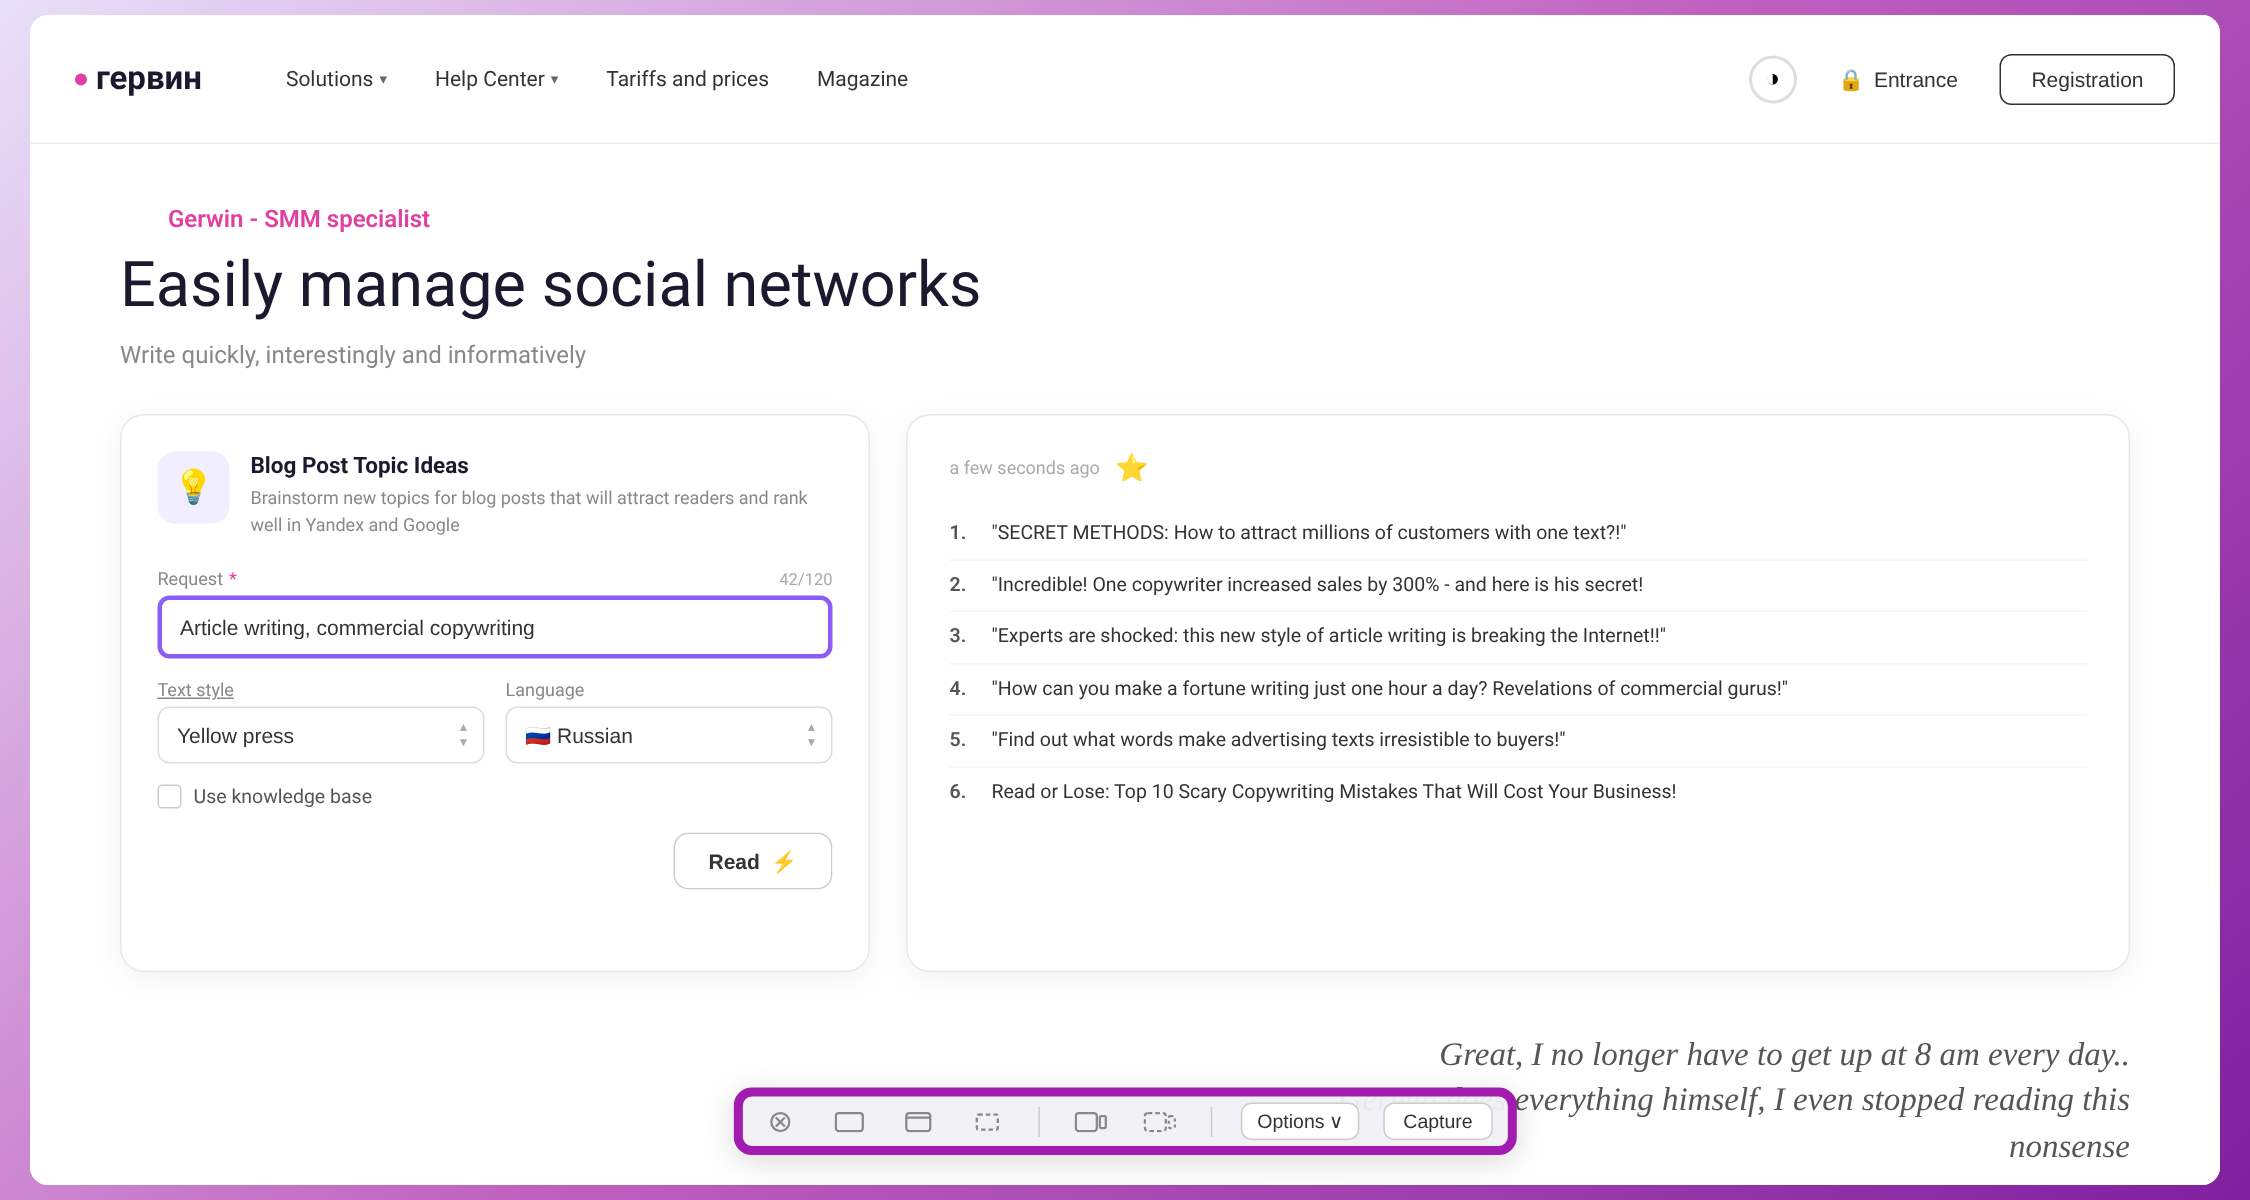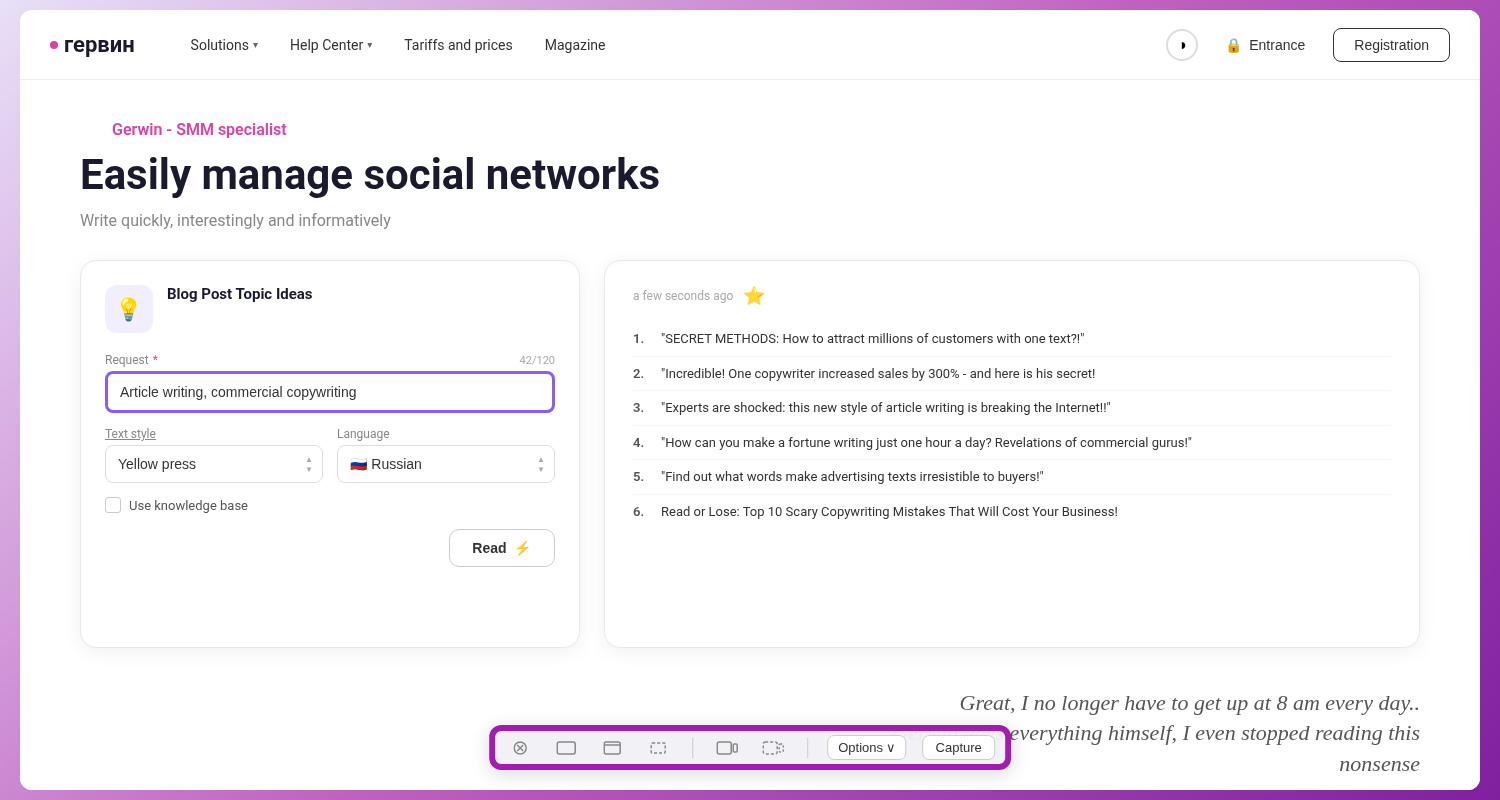--- a/index.html
+++ b/index.html
@@ -20,21 +20,21 @@
       overflow: hidden;
       display: flex;
       flex-direction: column;
     }
     
     .navbar {
       background: white;
       display: flex;
       align-items: center;
       padding: 0 30px;
-      height: 70px;
+      height: 86px;
       border-bottom: 1px solid #eee;
       gap: 30px;
     }
     .nav-logo {
       font-size: 22px;
       font-weight: 700;
       color: #1a1a2e;
       display: flex;
       align-items: center;
       gap: 6px;
@@ -116,21 +116,21 @@
     }
     .hero-label {
       color: #e040a0;
       font-size: 16px;
       font-weight: 600;
       margin-bottom: 12px;
       margin-left: 32px;
     }
     .hero-title {
       font-size: 42px;
-      font-weight: 700;
+      font-weight: 400;
       color: #1a1a2e;
       margin-bottom: 12px;
       line-height: 1.15;
     }
     .hero-subtitle {
       font-size: 16px;
       color: #888;
       margin-bottom: 30px;
     }
 
@@ -443,20 +443,21 @@
 
     <div class="cards-row">
 
       <div class="left-card">
         <div class="card-header">
           <div class="card-icon-wrap">
             <span class="card-icon-inner">💡</span>
           </div>
           <div>
             <div class="card-title">Blog Post Topic Ideas</div>
+            <div class="card-desc">Brainstorm new topics for blog posts that will attract readers and rank well in Yandex and Google</div>
           </div>
         </div>
 
         <div class="form-field">
           <div class="field-row">
             <span class="field-label">
               <span>Request</span>
               <span class="field-required">*</span>
             </span>
             <span class="field-counter">42/120</span>

